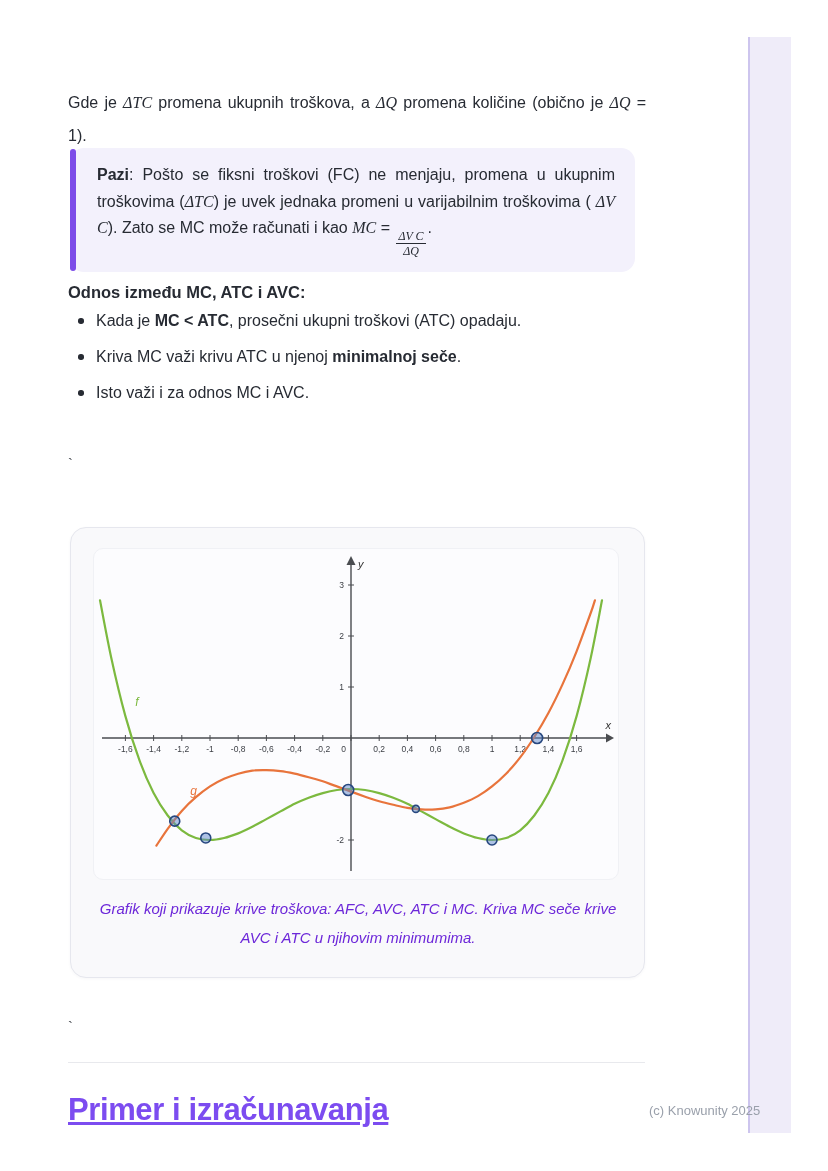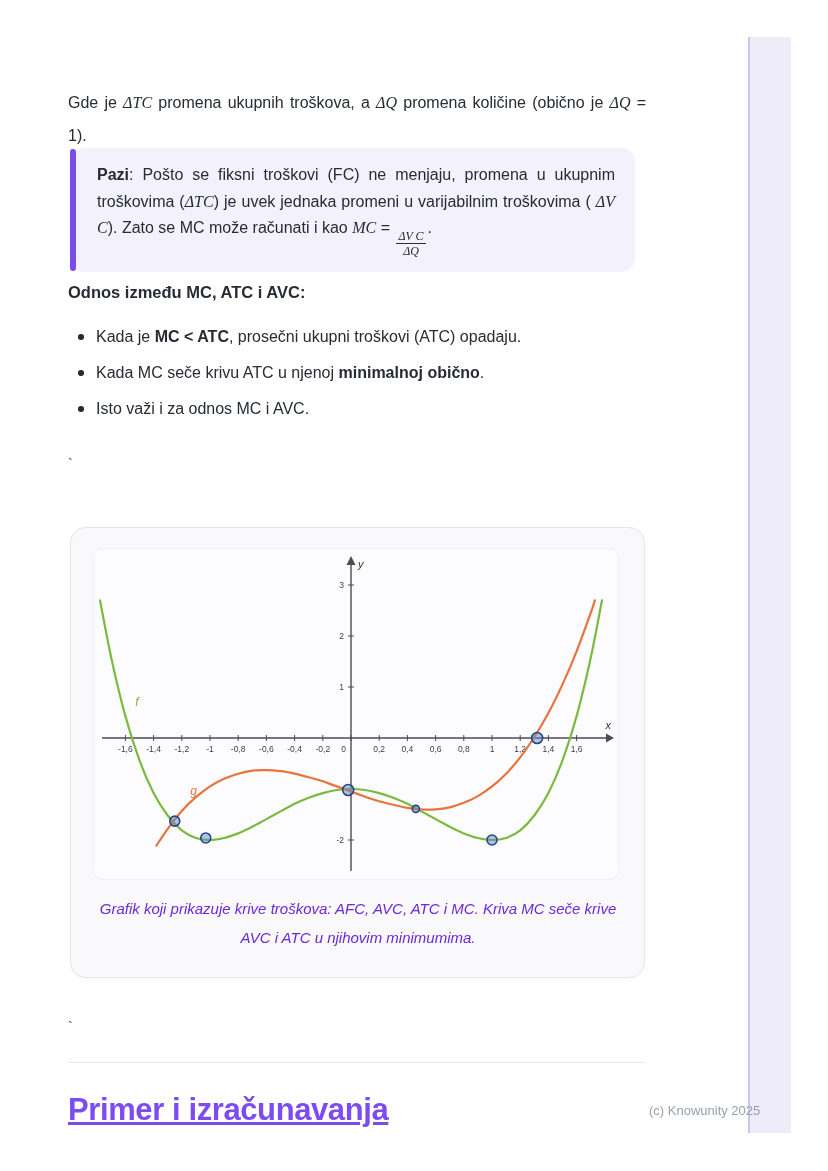--- a/index.html
+++ b/index.html
@@ -6,21 +6,21 @@
   body{
     width:828px;height:1171px;position:relative;background:#ffffff;
     font-family:"Liberation Sans",sans-serif;color:#272b33;overflow:hidden;
   }
   .para1{position:absolute;top:70px;left:68px;width:578px;font-size:16px;line-height:33px;text-align:justify;}
   .callout{position:absolute;top:148px;left:70px;width:565px;box-sizing:border-box;
     background:#f3f1fc;border-radius:14px;padding:14px 20px 14px 27px;
     font-size:16px;line-height:26.5px;text-align:justify;}
   .callout-bar{position:absolute;left:0;top:1px;bottom:1px;width:5.5px;border-radius:4px;background:#7c4ce8;}
   .h3{position:absolute;top:283px;left:68px;font-size:16.5px;font-weight:700;margin:0;}
-  .bullets{position:absolute;top:326px;left:68px;width:578px;margin:0;padding:0;list-style:none;font-size:16px;}
+  .bullets{position:absolute;top:310px;left:68px;width:578px;margin:0;padding:0;list-style:none;font-size:16px;}
   .bullets li{position:relative;padding-left:28px;margin-bottom:14px;line-height:22px;}
   .bullets li::before{content:"";position:absolute;left:10px;top:8px;width:5.5px;height:5.5px;border-radius:50%;background:#272b33;}
   .tick1{position:absolute;top:455px;left:68px;font-size:15px;color:#3a3e45;}
   .tick2{position:absolute;top:1018px;left:68px;font-size:15px;color:#3a3e45;}
   .figure-card{position:absolute;top:527px;left:70px;width:575px;height:451px;box-sizing:border-box;
     background:#f9f9fb;border:1px solid #e6e7ee;border-radius:16px;box-shadow:0 1px 3px rgba(40,40,80,0.04);}
   .plot{position:absolute;left:22px;top:20px;width:526px;height:332px;box-sizing:border-box;
     background:#fcfcfe;border:1px solid #f0f1f5;border-radius:10px;overflow:hidden;}
   .figure-caption{position:absolute;left:22px;top:366px;width:530px;text-align:center;
     font-style:italic;font-size:15px;line-height:29px;color:#6d28d9;}
@@ -47,21 +47,21 @@
   <span><span class="b">Pazi</span><span>: Pošto se fiksni troškovi (FC) ne menjaju, promena u ukupnim troškovima (</span><span class="m">ΔTC</span><span>) je uvek jednaka promeni u varijabilnim troškovima ( </span><span class="m">ΔV C</span><span>). Zato se MC može računati i kao </span><span class="m">MC</span><span> = </span><span class="frac">
         <span class="num">ΔV C</span>
         <span class="den">ΔQ</span>
       </span><span>.</span></span>
 </div>
 
 <h3 class="h3">Odnos između MC, ATC i AVC:</h3>
 
 <ul class="bullets">
   <li><span>Kada je </span><span class="b">MC &lt; ATC</span><span>, prosečni ukupni troškovi (ATC) opadaju.</span></li>
-  <li><span>Kada MC seče krivu ATC u njenoj </span><span class="b">minimalnoj obično</span><span>.</span></li>
+  <li><span>Kriva MC važi krivu ATC u njenoj </span><span class="b">minimalnoj seče</span><span>.</span></li>
   <li><span>Isto važi i za odnos MC i AVC.</span></li>
 </ul>
 
 <div class="tick1">`</div>
 
 <figure class="figure-card" style="margin:0">
   <div class="plot">
     <svg xmlns="http://www.w3.org/2000/svg" viewBox="0 0 524 330" width="524" height="330">
         <line x1="8" y1="189" x2="512" y2="189" stroke="#4a4c50" stroke-width="1.4"></line>
         <path d="M 512 184.5 L 520 189 L 512 193.5 Z" fill="#4a4c50"></path>

